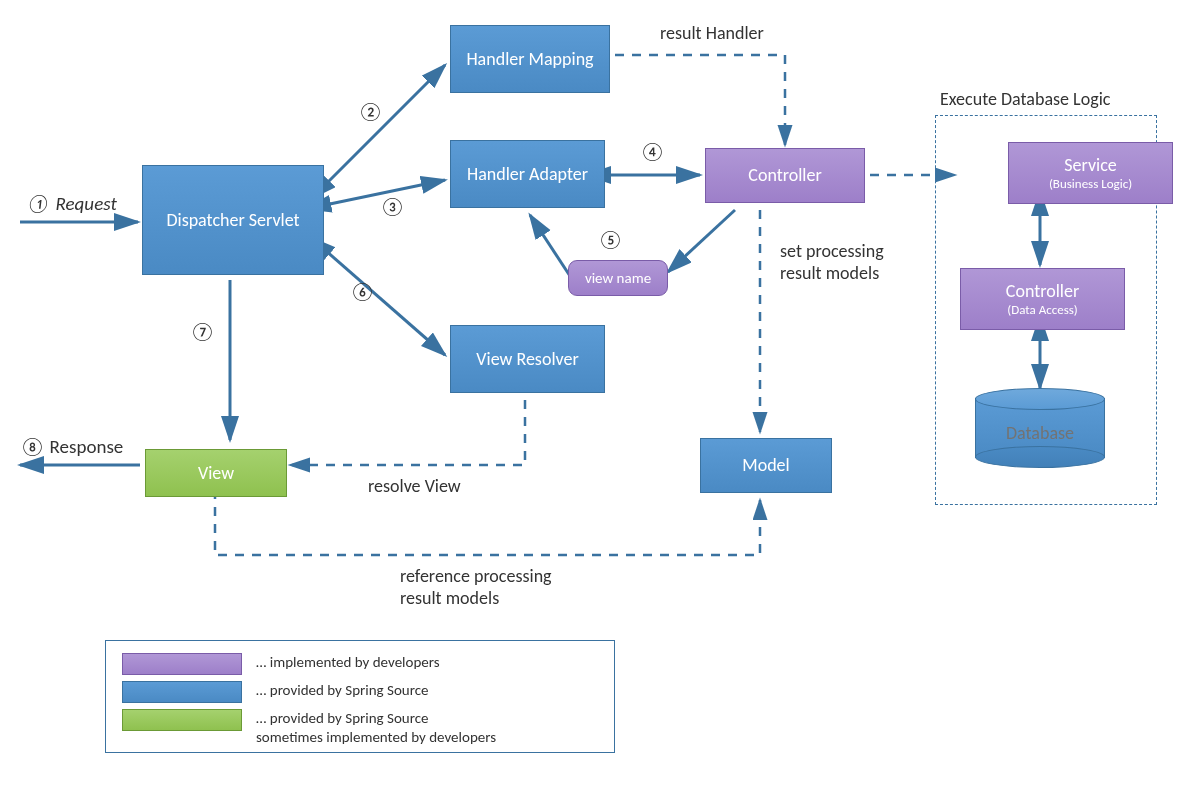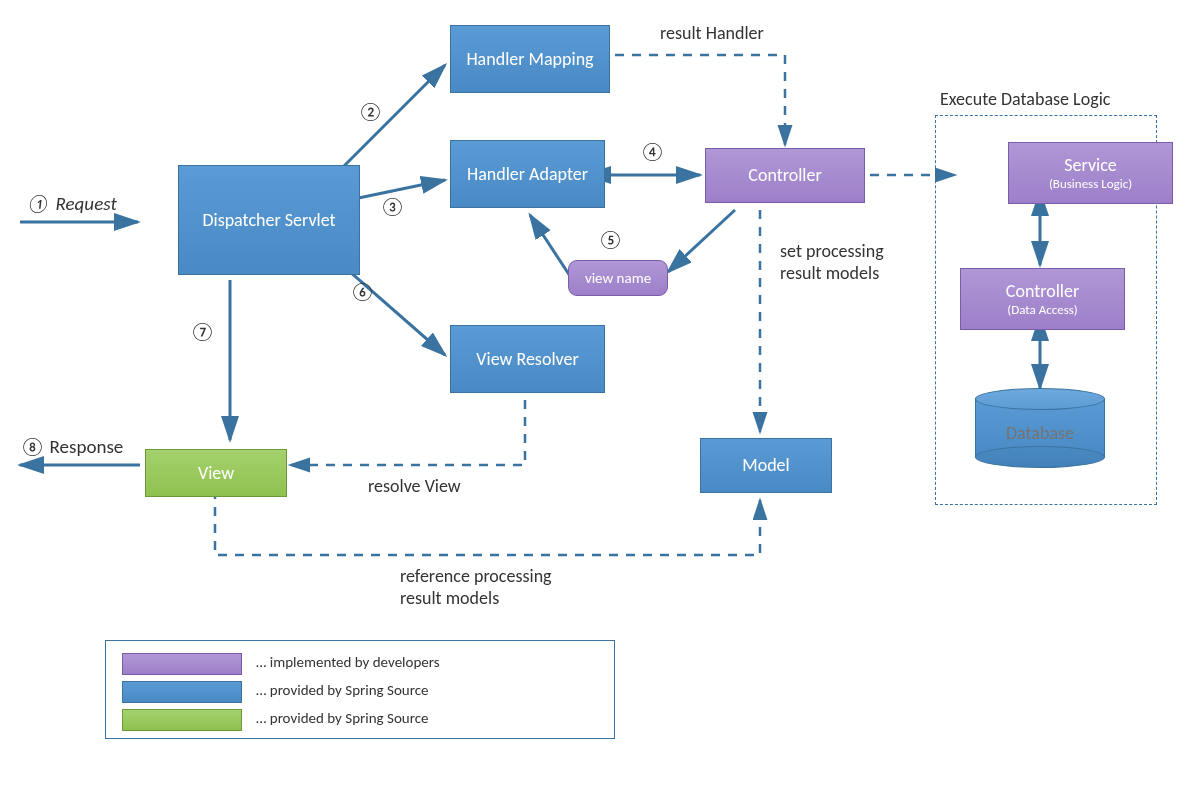--- a/index.html
+++ b/index.html
@@ -153,21 +153,21 @@
 
   <line x1="870" y1="175" x2="955" y2="175" stroke="#3a72a0" stroke-width="2.5" stroke-dasharray="9,8" marker-end="url(#ah-blue)"></line>
 
   <line x1="760" y1="210" x2="760" y2="432" stroke="#3a72a0" stroke-width="2.5" stroke-dasharray="9,8" marker-end="url(#ah-blue)"></line>
 
   <path d="M 525 400 L 525 465 L 290 465" fill="none" stroke="#3a72a0" stroke-width="2.5" stroke-dasharray="9,8" marker-end="url(#ah-blue)"></path>
 
   <path d="M 215 490 L 215 555 L 760 555 L 760 500" fill="none" stroke="#3a72a0" stroke-width="2.5" stroke-dasharray="9,8" marker-end="url(#ah-blue)"></path>
 </svg>
 
-<div class="box blue-box" style="left:142px; top:165px; width:182px; height:110px;margin-left:36px;">
+<div class="box blue-box" style="left:142px; top:165px; width:182px; height:110px;">
   <span>Dispatcher Servlet</span>
 </div>
 
 <div class="box blue-box" style="left:450px; top:25px; width:160px; height:68px;">
   <span>Handler Mapping</span>
 </div>
 
 <div class="box blue-box" style="left:450px; top:140px; width:155px; height:68px;">
   <span>Handler Adapter</span>
 </div>
@@ -229,28 +229,29 @@
 <div class="label" style="left:780px; top:240px;">
   <div>set processing</div>
   <div>result models</div>
 </div>
 <div class="label" style="left:368px; top:475px;">resolve View</div>
 <div class="label" style="left:400px; top:565px; text-align:left;">
   <div>reference processing</div>
   <div>result models</div>
 </div>
 
-<div class="legend" style="left:105px; top:640px; width:510px; height:99px;">
+<div class="legend" style="left:105px; top:640px; width:510px; height:113px;">
   <div class="legend-row">
     <div class="swatch purple-box"></div>
     <div class="legend-text">… implemented by developers</div>
   </div>
   <div class="legend-row">
     <div class="swatch blue-box"></div>
     <div class="legend-text">… provided by Spring Source</div>
   </div>
   <div class="legend-row">
     <div class="swatch green-box"></div>
     <div class="legend-text">
       <div>… provided by Spring Source</div>
+      <div>sometimes implemented by developers</div>
     </div>
   </div>
 </div>
 
 </body></html>

